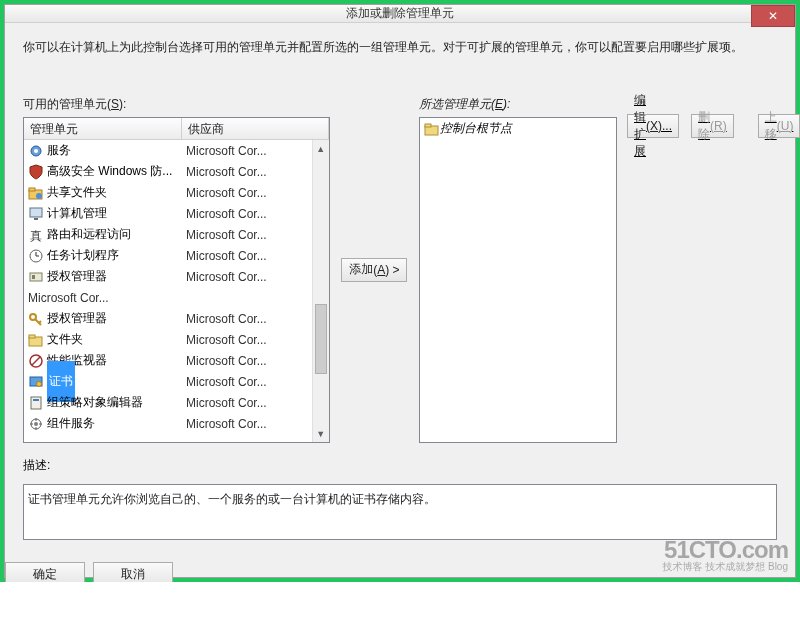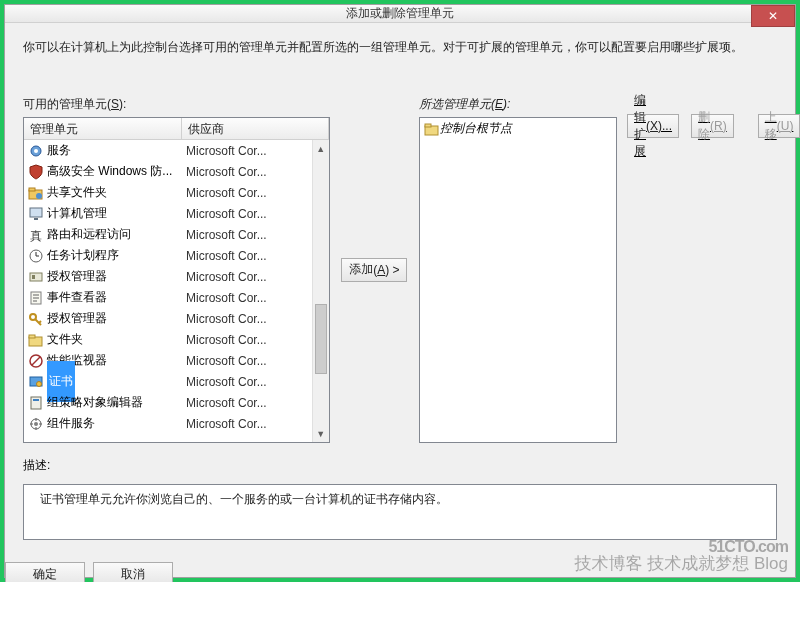--- a/index.html
+++ b/index.html
@@ -34,26 +34,26 @@
 .scrollbar { position: absolute; right: 0; top: 22px; bottom: 0; width: 17px; background: #f0f0f0; border-left: 1px solid #e0e0e0; display: flex; flex-direction: column; }
 .sb-btn { height: 17px; background: #f0f0f0; display: flex; align-items: center; justify-content: center; color: #606060; font-size: 9px; }
 .sb-track { flex: 1; background: #f0f0f0; position: relative; }
 .sb-thumb { position: absolute; left: 2px; right: 2px; top: 55%; height: 70px; background: #cdcdcd; border: 1px solid #b0b0b0; }
 .sel-body .row { padding: 2px 4px; }
 .btn { height: 24px; background: linear-gradient(#fafafa,#e6e6e6); border: 1px solid #acacac; color: #222; display: flex; align-items: center; justify-content: center; padding: 0 6px; cursor: pointer; }
 .btn.disabled { color: #9a9a9a; cursor: default; }
 .btn.add { width: 66px; height: 24px; }
 .spacer { flex: 1; }
 .desc-label { margin-top: 14px; margin-bottom: 10px; }
-.desc-box { border: 1px solid #828790; background: #fff; height: 56px; padding: 6px 16px; color: #222; }
+.desc-box { border: 1px solid #828790; background: #fff; height: 56px; padding: 6px 4px; color: #222; }
 .footer { display: flex; justify-content: flex-start; gap: 8px; padding: 10px 18px 14px 0; }
 .footer .btn { width: 80px; }
 .watermark { position: absolute; right: 12px; bottom: 10px; color: rgba(30,30,30,0.35); font-family: Arial; text-align: right; line-height: 1; pointer-events: none; }
-.watermark .big { font-size: 16px; font-weight: bold; letter-spacing: -1px; }
-.watermark .small { font-size: 17px; }
+.watermark .big { font-size: 24px; font-weight: bold; letter-spacing: -1px; }
+.watermark .small { font-size: 10px; }
 svg { display: block; }
 </style>
 </head>
 <body>
 <div class="frame">
 <div class="window">
 
 <div class="titlebar">
   <span class="title">添加或删除管理单元</span>
   <div class="closebtn">
@@ -151,29 +151,20 @@
                       <svg width="16" height="16">
                         <rect x="2" y="4" width="12" height="8" fill="#e8e8d8" stroke="#808060"></rect>
                         <rect x="4" y="6" width="3" height="4" fill="#808060"></rect>
                       </svg>
                     </span>
                     <span class="txt">授权管理器</span>
                   </div>
                   <div class="cell c2">Microsoft Cor...</div>
                 </div>
                 <div class="row">
-                  <div class="cell c1">
-                    <span class="icon">
-                      <svg width="16" height="16">
-                        <rect x="3" y="2" width="10" height="12" fill="#f8f8f0" stroke="#808080"></rect>
-                        <path d="M5 5 h6 M5 8 h6 M5 11 h4" stroke="#606060"></path>
-                      </svg>
-                    </span>
-                    <span class="txt">事件查看器</span>
-                  </div>
                   <div class="cell c2">Microsoft Cor...</div>
                 </div>
                 <div class="row">
                   <div class="cell c1">
                     <span class="icon">
                       <svg width="16" height="16">
                         <circle cx="5" cy="6" r="3" fill="none" stroke="#c09020" stroke-width="2"></circle>
                         <path d="M7 8 L13 14 M11 12 l2 -2" stroke="#c09020" stroke-width="2"></path>
                       </svg>
                     </span>

